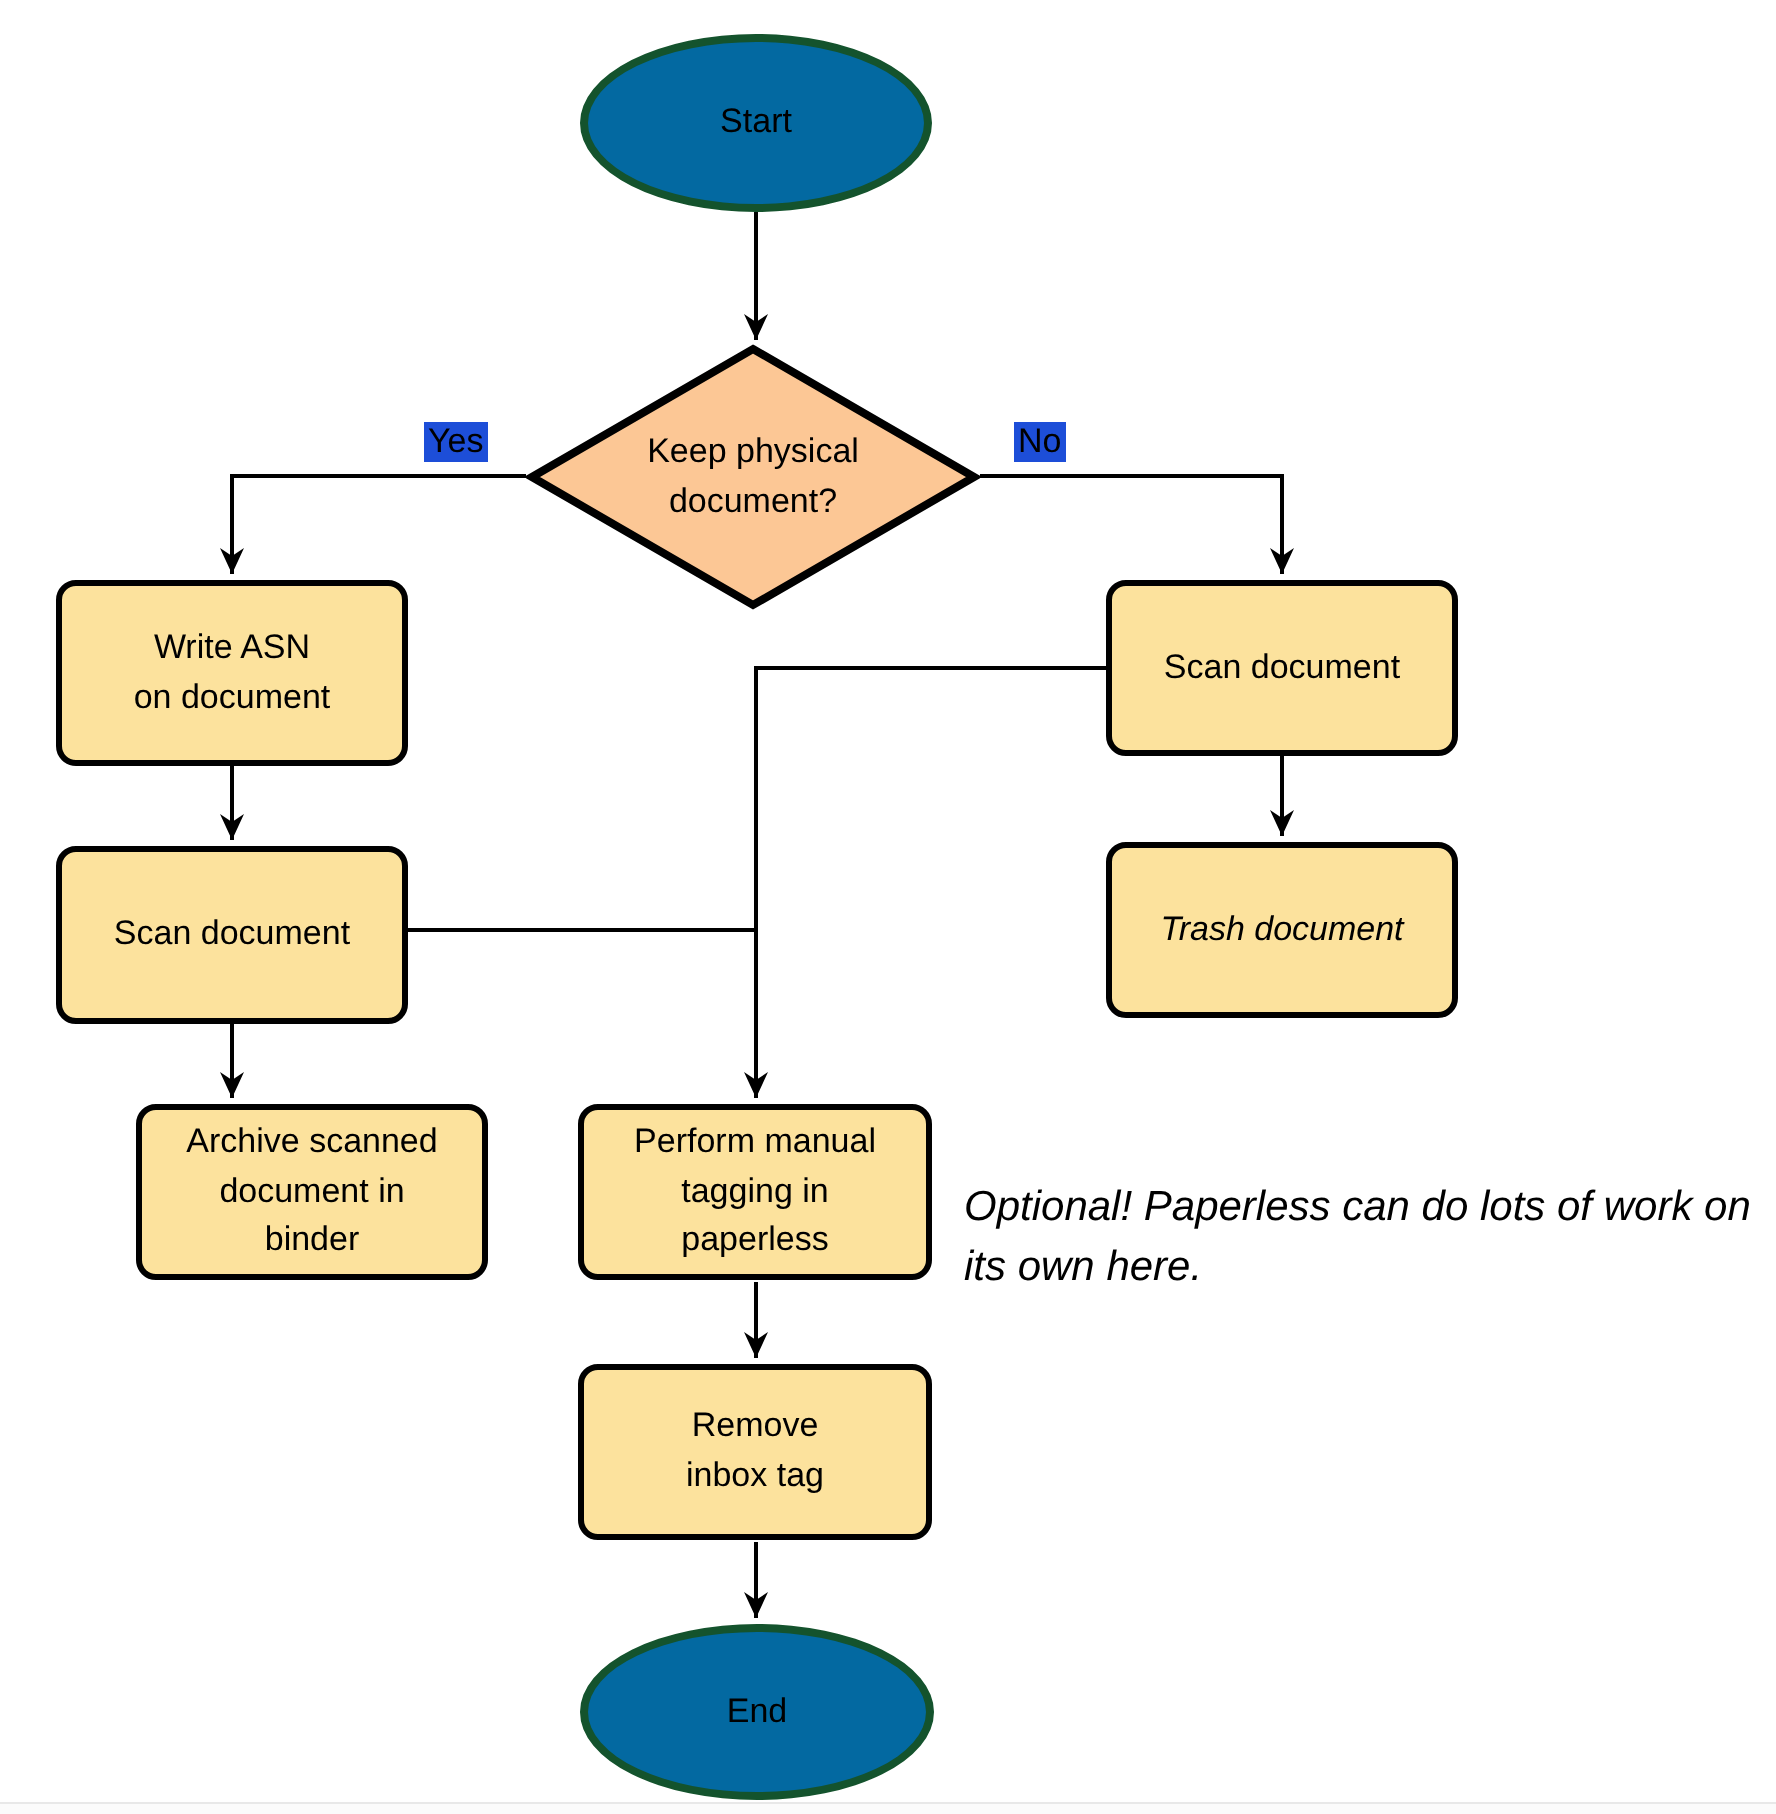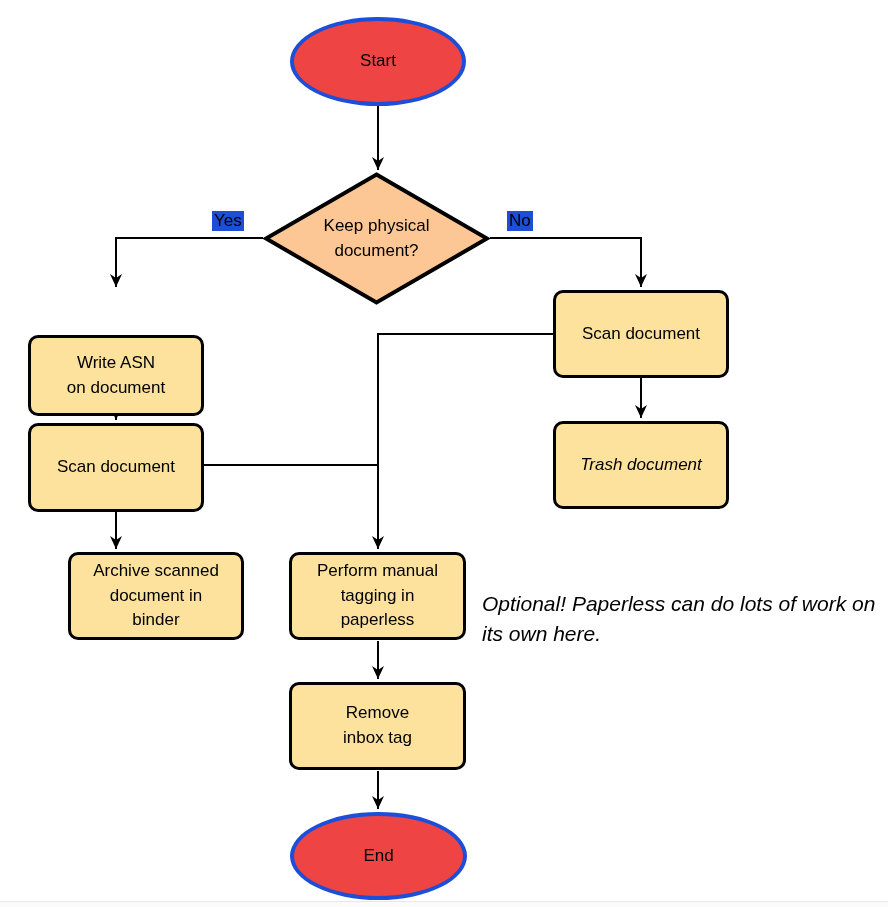--- a/index.html
+++ b/index.html
@@ -19,22 +19,22 @@
     box-sizing:border-box;
     font-size:17px;line-height:1.45;
     white-space:pre-line;
   }
   .rect{
     background:#FCE29D;
     border:3.5px solid #000;
     border-radius:10px;
   }
   .terminal{
-    background:#ef4444;
-    border:4px solid #1d4ed8;
+    background:#0369a1;
+    border:4px solid #14532d;
     border-radius:50%;
   }
   .diamond-wrap{position:absolute;}
   .diamond-wrap svg{display:block;}
   .diamond-label{
     position:absolute;left:0;top:0;right:0;bottom:0;
     display:flex;align-items:center;justify-content:center;
     text-align:center;font-size:17px;line-height:1.45;
     white-space:pre-line;
   }
@@ -96,21 +96,21 @@
     <svg width="227" height="133" viewBox="0 0 227 133">
       <polygon points="113.5,2.5 224,66.5 113.5,130.5 3,66.5" fill="#FCC795" stroke="#000" stroke-width="4"></polygon>
     </svg>
     <div class="diamond-label">Keep physical
 document?</div>
   </div>
 
   <div class="edge-label" style="left:212px;top:211px;">Yes</div>
   <div class="edge-label" style="left:507px;top:211px;">No</div>
 
-  <div class="node rect" style="left:28px;top:290px;width:176px;height:81px;margin-top:45px;">
+  <div class="node rect" style="left:28px;top:290px;width:176px;height:93px;">
     <span>Write ASN
 on document</span>
   </div>
   <div class="node rect" style="left:28px;top:423px;width:176px;height:89px;">
     <span>Scan document</span>
   </div>
   <div class="node rect" style="left:28px;top:552px;width:176px;height:88px;margin-left:40px;">
     <span>Archive scanned
 document in
 binder</span>

